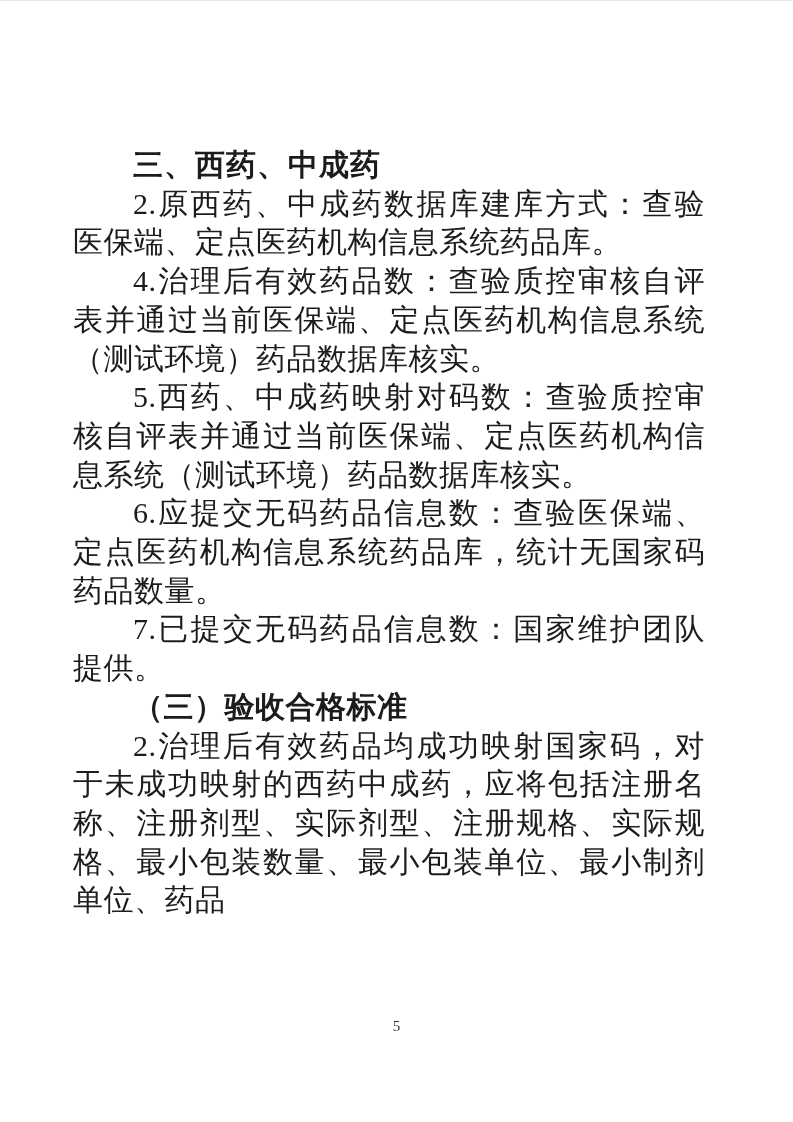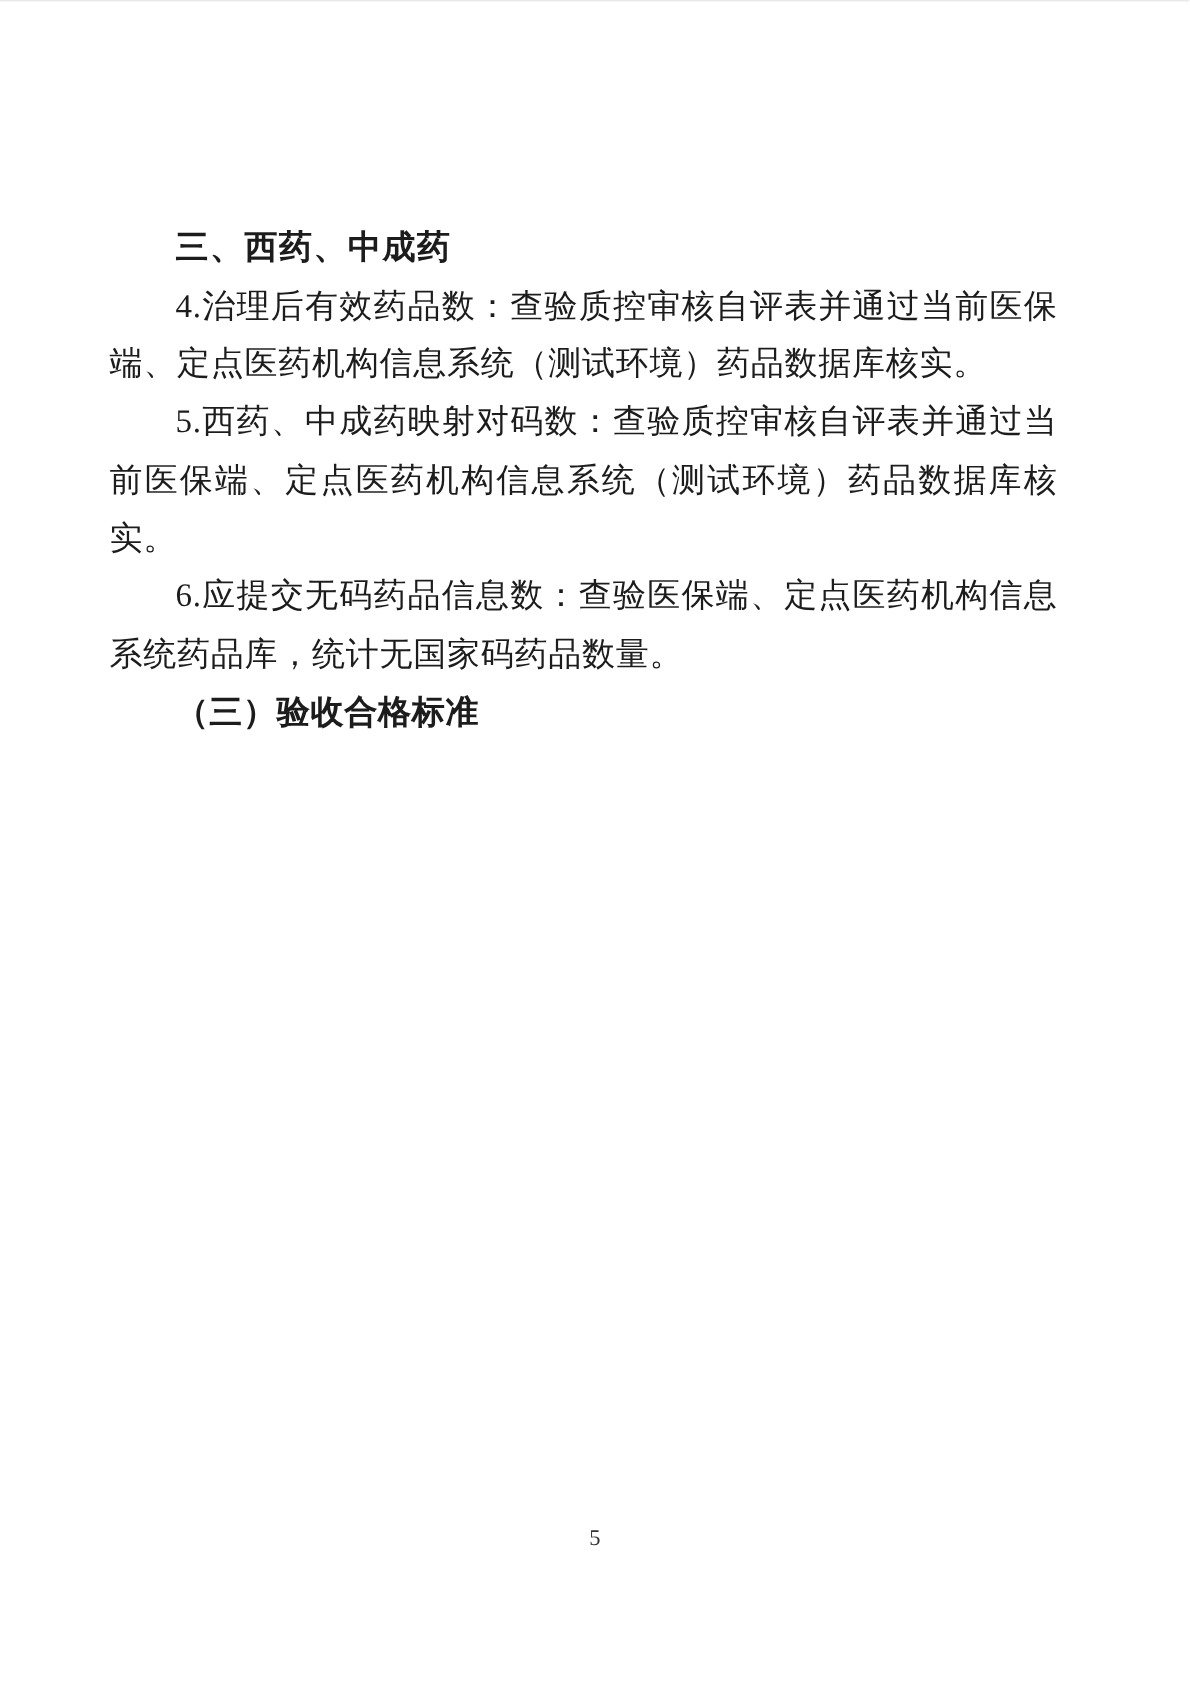--- a/index.html
+++ b/index.html
@@ -15,21 +15,21 @@
     overflow: hidden;
     border-top: 1px solid #e9e9e9;
     font-family: "Liberation Serif", "DejaVu Serif", serif;
     color: #1c1c1c;
   }
   .body-text {
     position: absolute;
     left: 73px;
     top: 145px;
     width: 632px;
-    font-size: 22px;
+    font-size: 30px;
     line-height: 38.7px;
     letter-spacing: 0.5px;
     text-align: justify;
     text-justify: inter-ideograph;
   }
   .para {
     margin: 0;
     text-indent: 2em;
     word-break: break-all;
   }
@@ -58,23 +58,26 @@
 </head>
 <body>
 
 <div class="page">
   <div class="body-text">
 
     <p class="para h-section">三、西药、中成药</p>
 
 
 
+    <p class="para">2.原西药、中成药数据库建库方式：查验医保端、定点医药机构信息系统药品库。</p>
     <p class="para">4.治理后有效药品数：查验质控审核自评表并通过当前医保端、定点医药机构信息系统（测试环境）药品数据库核实。</p>
     <p class="para">5.西药、中成药映射对码数：查验质控审核自评表并通过当前医保端、定点医药机构信息系统（测试环境）药品数据库核实。</p>
     <p class="para">6.应提交无码药品信息数：查验医保端、定点医药机构信息系统药品库，统计无国家码药品数量。</p>
+    <p class="para">7.已提交无码药品信息数：国家维护团队提供。</p>
 
     <p class="para h-sub">（三）验收合格标准</p>
 
+    <p class="para">2.治理后有效药品均成功映射国家码，对于未成功映射的西药中成药，应将包括注册名称、注册剂型、实际剂型、注册规格、实际规格、最小包装数量、最小包装单位、最小制剂单位、药品</p>
 
   </div>
 
   <div class="page-num">5</div>
 </div>
 
 </body></html>

